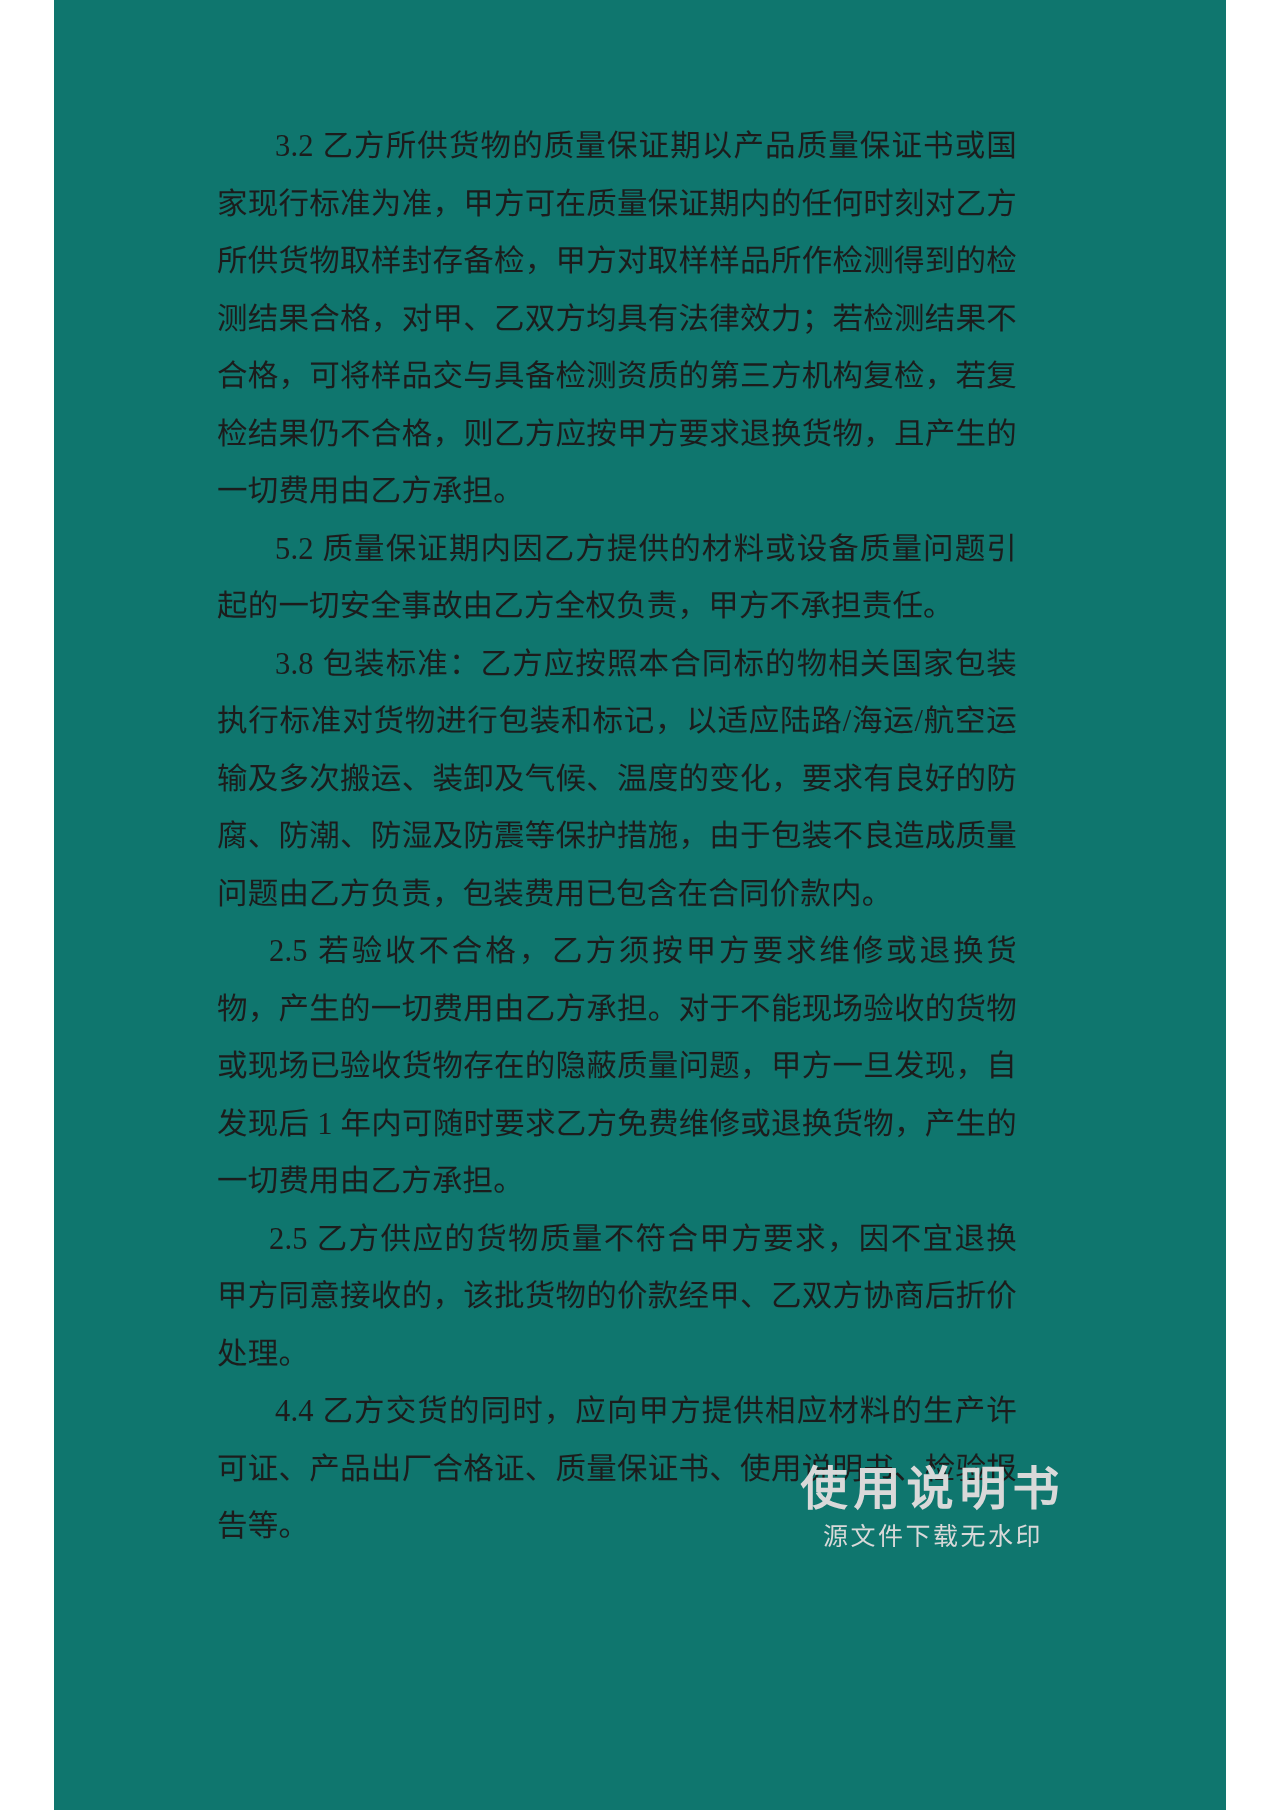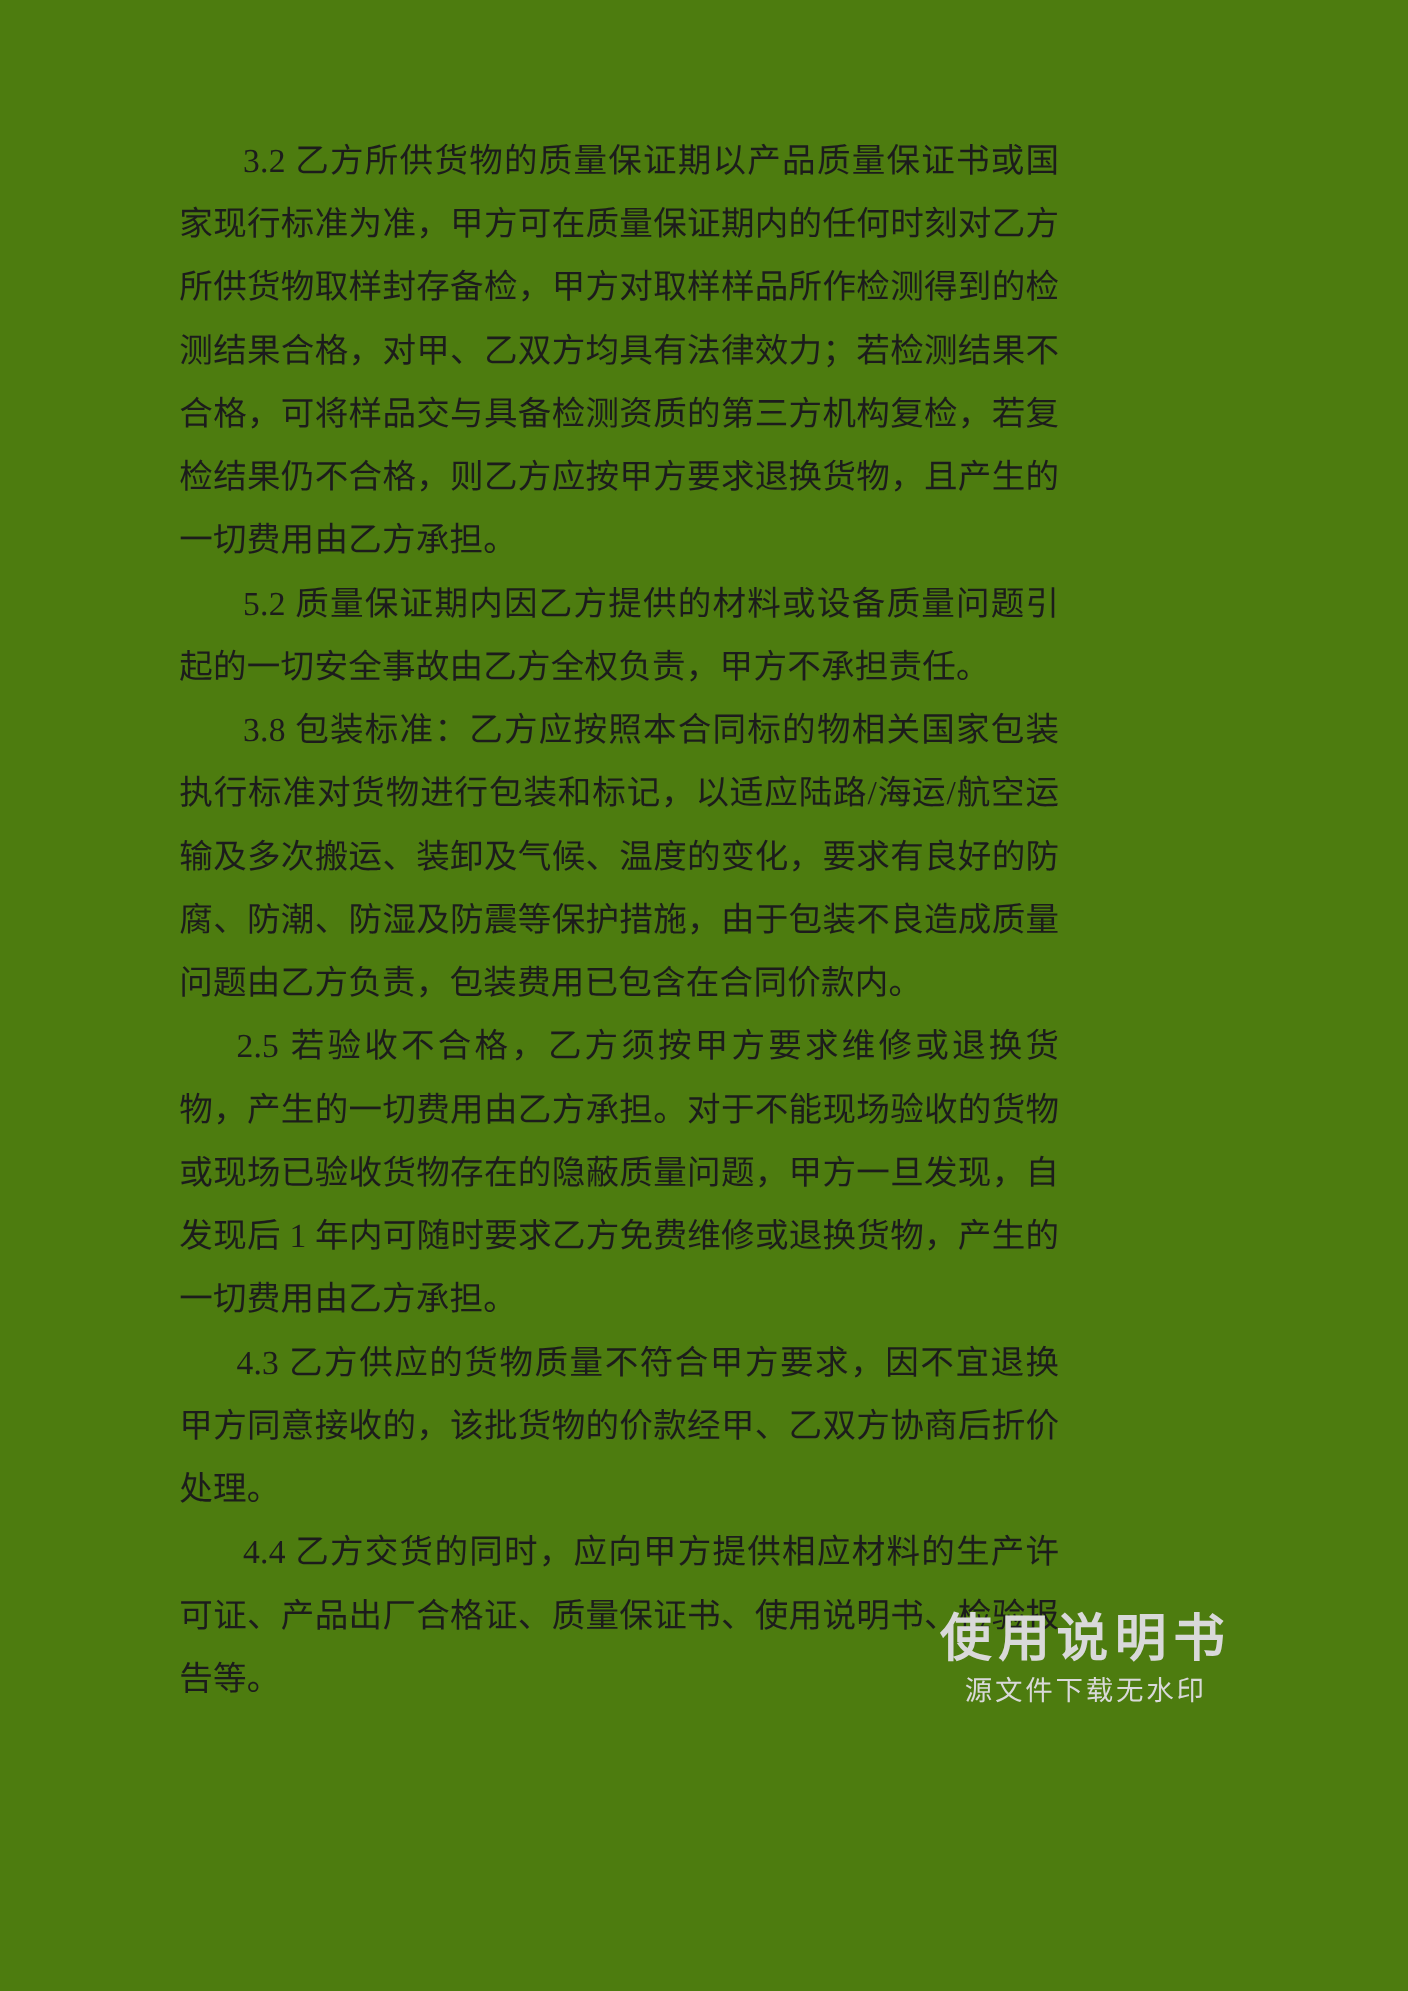--- a/index.html
+++ b/index.html
@@ -7,24 +7,24 @@
     margin: 0;
     padding: 0;
     background: #ffffff;
   }
   body {
     font-family: "Liberation Serif", "DejaVu Serif", serif;
     color: #1a1a1a;
   }
   .page {
     position: relative;
-    width: 1280px;
+    width: 1172px;
     height: 1810px;
     margin: 0 auto;
-    background: #4d7c0f;
+    background: #0f766e;
     overflow: hidden;
     box-sizing: border-box;
   }
   .doc-body {
     position: absolute;
     left: 163px;
     top: 118px;
     width: 800px;
   }
   .para {
@@ -81,21 +81,21 @@
 </head>
 <body>
 
 <div class="page">
 
   <div class="doc-body">
     <p class="para">3.2 乙方所供货物的质量保证期以产品质量保证书或国家现行标准为准，甲方可在质量保证期内的任何时刻对乙方所供货物取样封存备检，甲方对取样样品所作检测得到的检测结果合格，对甲、乙双方均具有法律效力；若检测结果不合格，可将样品交与具备检测资质的第三方机构复检，若复检结果仍不合格，则乙方应按甲方要求退换货物，且产生的一切费用由乙方承担。</p>
     <p class="para">5.2 质量保证期内因乙方提供的材料或设备质量问题引起的一切安全事故由乙方全权负责，甲方不承担责任。</p>
     <p class="para">3.8 包装标准：乙方应按照本合同标的物相关国家包装执行标准对货物进行包装和标记，以适应陆路/海运/航空运输及多次搬运、装卸及气候、温度的变化，要求有良好的防腐、防潮、防湿及防震等保护措施，由于包装不良造成质量问题由乙方负责，包装费用已包含在合同价款内。</p>
     <p class="para tight">2.5 若验收不合格，乙方须按甲方要求维修或退换货物，产生的一切费用由乙方承担。对于不能现场验收的货物或现场已验收货物存在的隐蔽质量问题，甲方一旦发现，自发现后 1 年内可随时要求乙方免费维修或退换货物，产生的一切费用由乙方承担。</p>
-    <p class="para tight">4.3 乙方供应的货物质量不符合甲方要求，因不宜退换甲方同意接收的，该批货物的价款经甲、乙双方协商后折价处理。</p>
+    <p class="para tight">2.5 乙方供应的货物质量不符合甲方要求，因不宜退换甲方同意接收的，该批货物的价款经甲、乙双方协商后折价处理。</p>
     <p class="para">4.4 乙方交货的同时，应向甲方提供相应材料的生产许可证、产品出厂合格证、质量保证书、使用说明书、检验报告等。</p>
 
   </div>
 
   <div class="watermark">
     <div class="wm-main" style="color: rgb(217, 217, 217);">使用说明书</div>
     <div class="wm-sub" style="color: rgb(217, 217, 217);">源文件下载无水印</div>
   </div>
 
 </div>

